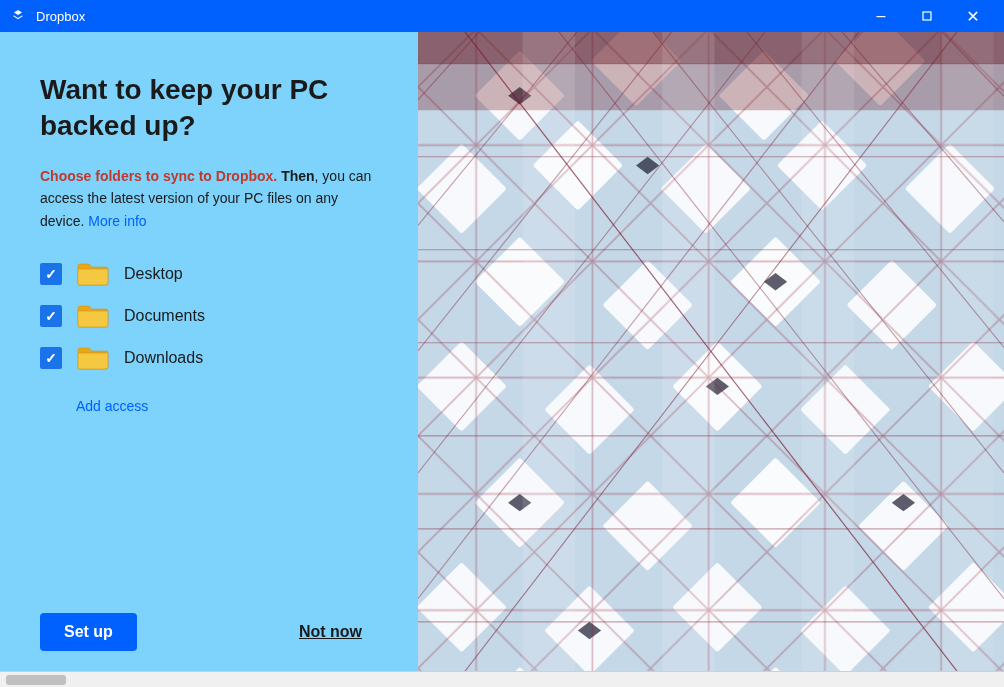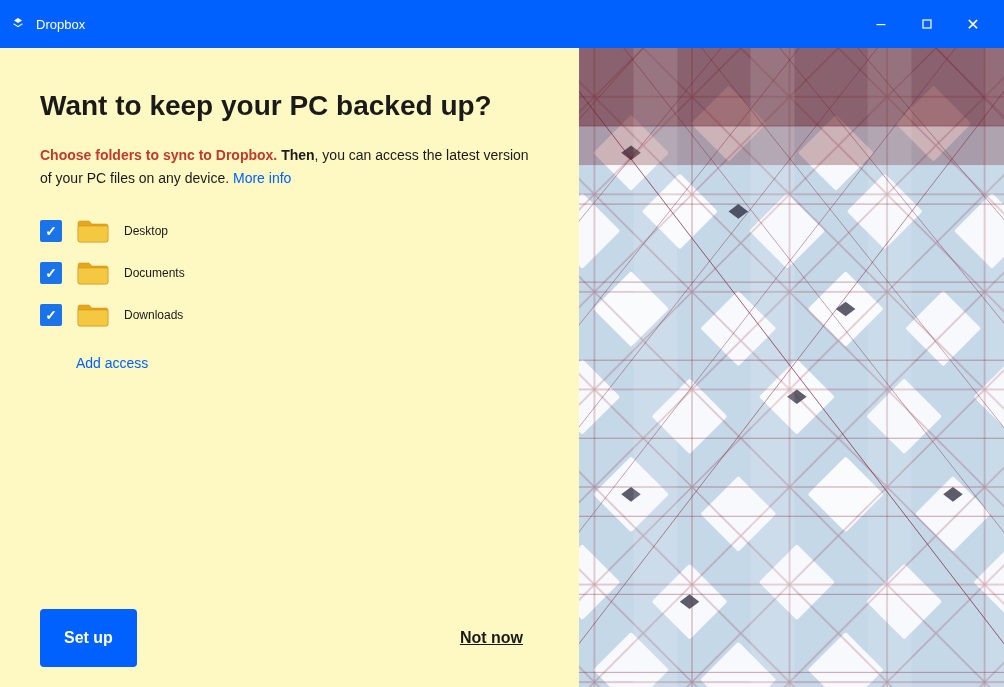--- a/index.html
+++ b/index.html
@@ -7,21 +7,21 @@
       font-family: 'Segoe UI', Arial, sans-serif;
       width: 1004px;
       height: 687px;
       overflow: hidden;
       background: #f0f0f0;
     }
 
     
     .title-bar {
       background: #0061FE;
-      height: 48px;
+      height: 32px;
       display: flex;
       align-items: center;
       padding: 0 8px;
       user-select: none;
     }
     .title-bar-logo {
       width: 20px;
       height: 20px;
       margin-right: 8px;
       flex-shrink: 0;
@@ -49,22 +49,22 @@
     }
 
     
     .main-content {
       display: flex;
       height: calc(687px - 32px - 16px);
     }
 
     
     .left-panel {
-      width: 579px;
-      background: #fef9c3;
+      width: 418px;
+      background: #7dd3fc;
       padding: 40px 40px 20px 40px;
       display: flex;
       flex-direction: column;
       position: relative;
     }
 
     .headline {
       font-size: 28px;
       font-weight: 600;
       color: #1a1a1a;
@@ -117,21 +117,21 @@
       flex-shrink: 0;
       cursor: pointer;
     }
     .checkbox-check {
       color: white;
       font-size: 14px;
       font-weight: bold;
       line-height: 1;
     }
     .folder-name {
-      font-size: 12px;
+      font-size: 16px;
       color: #1a1a1a;
     }
 
     
     .add-folders {
       color: #0061FE;
       font-size: 14px;
       text-decoration: none;
       margin-left: 36px;
       margin-bottom: 0;
@@ -146,21 +146,21 @@
       justify-content: space-between;
       margin-top: auto;
       padding-top: 20px;
     }
 
     .setup-btn {
       background: #0061FE;
       color: white;
       border: none;
       border-radius: 4px;
-      padding: 20px 24px;
+      padding: 10px 24px;
       font-size: 16px;
       font-weight: 600;
       cursor: pointer;
       text-align: center;
     }
 
     .not-now-btn {
       background: transparent;
       border: none;
       color: #1a1a1a;

